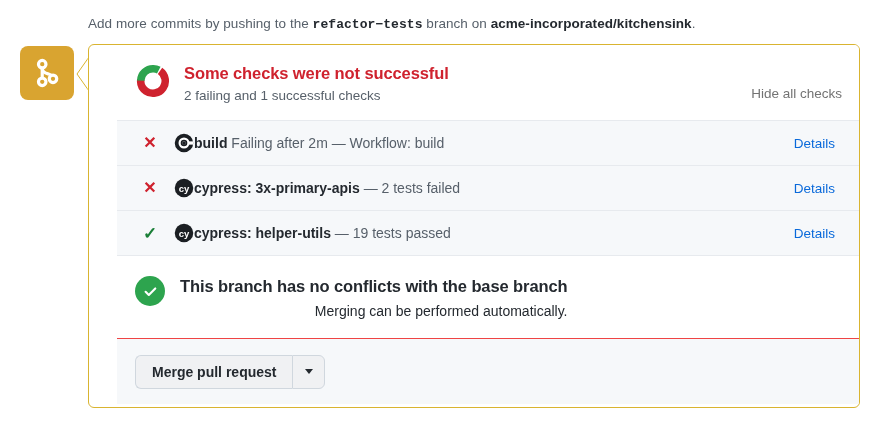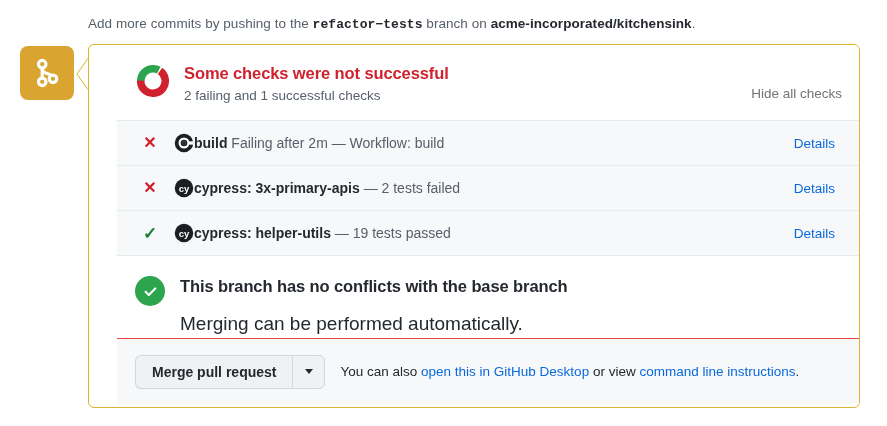--- a/index.html
+++ b/index.html
@@ -182,33 +182,33 @@
     width: 30px;
     height: 30px;
     border-radius: 50%;
     background: #2da44e;
     flex: 0 0 auto;
     display: flex;
     align-items: center;
     justify-content: center;
     margin-top: 1px;
   }
-  .conflict-text { margin-left: 15px; }
+  .conflict-text { margin-left: 15px; text-align: right; }
   .conflict-title {
     font-size: 16.5px;
     font-weight: bold;
     color: #24292f;
     line-height: 22px;
     letter-spacing: -0.1px;
   }
   .conflict-sub {
-    font-size: 19px;
+    font-size: 14px;
     color: #24292f;
     line-height: 20px;
-    margin-top: 17px;
+    margin-top: 4px;
   }
 
   
   .merge-bar {
     position: relative;
     height: 66px;
     background: #f6f8fa;
     border-top: 1px solid #ef4444;
     display: flex;
     align-items: center;
@@ -353,19 +353,16 @@
       </div>
     </div>
 
     <div class="merge-bar">
       <div class="merge-btn-group">
         <div class="merge-btn">Merge pull request</div>
         <div class="merge-caret">
           <span class="caret-tri"></span>
         </div>
       </div>
-      <div class="merge-note">
-        <span>You can also </span><a>open this in GitHub Desktop</a><span> or view </span><a>command line instructions</a><span>.</span>
-      </div>
     </div>
 
   </div>
 </div>
 
 </body></html>

